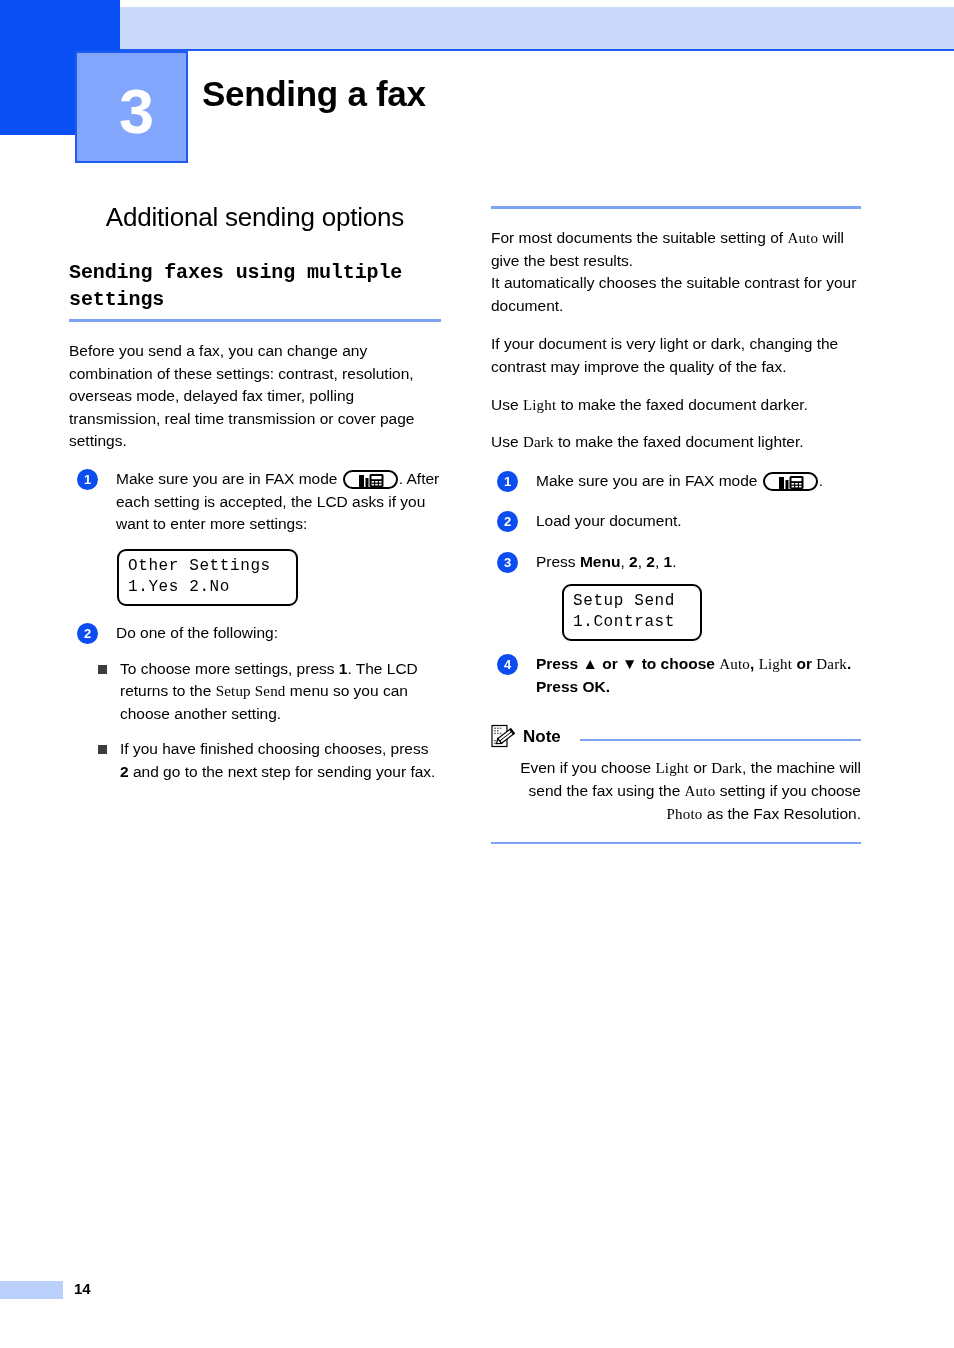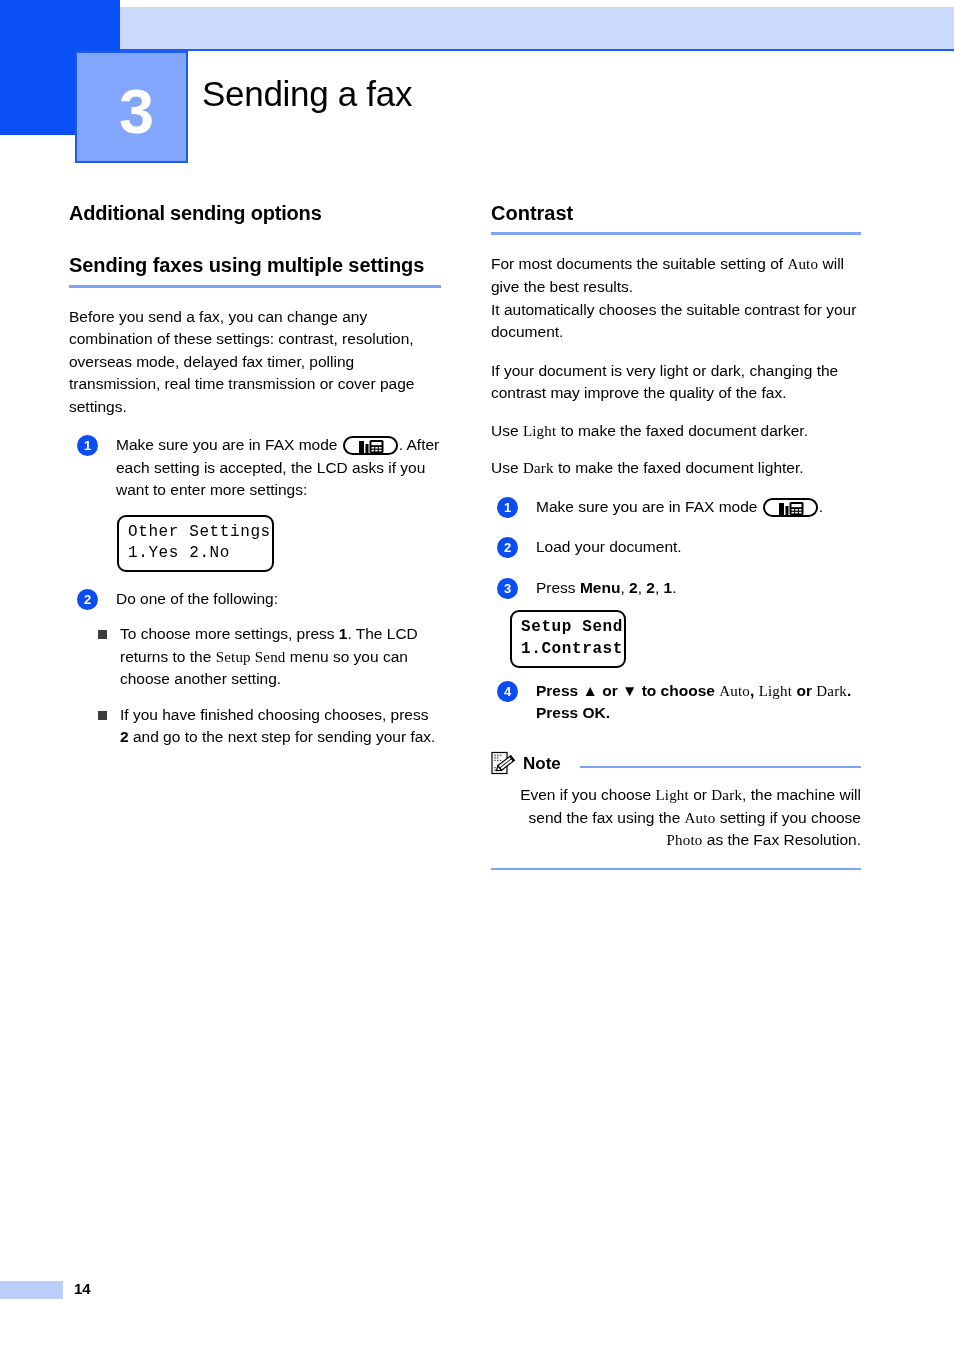--- a/index.html
+++ b/index.html
@@ -55,50 +55,52 @@
     color: #ffffff;
     line-height: 1;
     padding-left: 6px;
     padding-top: 4px;
     box-sizing: border-box;
   }
   .chap-title {
     position: absolute;
     left: 202px; top: 74px;
     font-size: 35px;
-    font-weight: normal;
+    font-weight: bold;
     letter-spacing: -0.3px;
   }
 
   
   .col-left {
     position: absolute;
     left: 69px; top: 200px;
     width: 372px;
   }
   .col-right {
     position: absolute;
     left: 491px; top: 200px;
     width: 370px;
   }
 
   
   h1.sec {
     margin: 0 0 26px 0;
-    font-size: 20px;
-    font-weight: bold;
+    font-size: 26px;
+    font-weight: normal;
     line-height: 1.32;
     letter-spacing: -0.2px;
+    text-align: center;
   }
   h2.sub {
     margin: 0;
     font-size: 20px;
     font-weight: bold;
     line-height: 1.32;
     letter-spacing: -0.1px;
+    font-family: Liberation Mono, monospace;
   }
   h2.sub-r {
     margin: 0;
     font-size: 20px;
     font-weight: bold;
     line-height: 1.32;
   }
   .rule-blue {
     height: 3px;
     background: #7DA3F5;
@@ -153,30 +155,30 @@
     position: relative;
     box-sizing: border-box;
     margin: 0 1px;
   }
   .faxpill svg { position: absolute; left: 14px; top: 2px; }
 
   
   .lcd {
     border: 2px solid #000;
     border-radius: 9px;
-    padding: 5px 1px 6px 9px;
+    padding: 5px 25px 6px 9px;
     display: inline-block;
     font-family: "Liberation Mono", monospace;
     font-size: 16px;
     line-height: 1.32;
     letter-spacing: 0.6px;
     white-space: pre;
   }
   .lcd-wrap-l { margin: 13px 0 16px 48px; }
-  .lcd-wrap-r { margin: 11px 0 12px 19px; font-weight: bold; }
+  .lcd-wrap-r { margin: 11px 0 12px 71px; }
 
   
   ul.sq {
     list-style: none;
     margin: 12px 0 0 0;
     padding: 0 0 0 29px;
   }
   ul.sq li {
     position: relative;
     padding-left: 22px;
@@ -290,21 +292,20 @@
 
   <ul class="sq">
     <li><span>To choose more settings, press </span><b class="kw">1</b><span>. The LCD returns to the </span><span class="mono">Setup Send</span><span> menu so you can choose another setting.</span></li>
     <li><span>If you have finished choosing chooses, press </span><b class="kw">2</b><span> and go to the next step for sending your fax.</span></li>
   </ul>
 
 </div>
 
 <div class="col-right">
 
-  <h2 class="sub-r">Contrast</h2>
   <div class="rule-blue"></div>
 
   <p class="body"><span>For most documents the suitable setting of </span><span class="mono">Auto</span><span> will give the best results.</span><br><span>It automatically chooses the suitable contrast for your document.</span></p>
 
   <p class="body">If your document is very light or dark, changing the contrast may improve the quality of the fax.</p>
 
   <p class="body tight"><span>Use </span><span class="mono">Light</span><span> to make the faxed document darker.</span></p>
 
   <p class="body"><span>Use </span><span class="mono">Dark</span><span> to make the faxed document lighter.</span></p>
 

